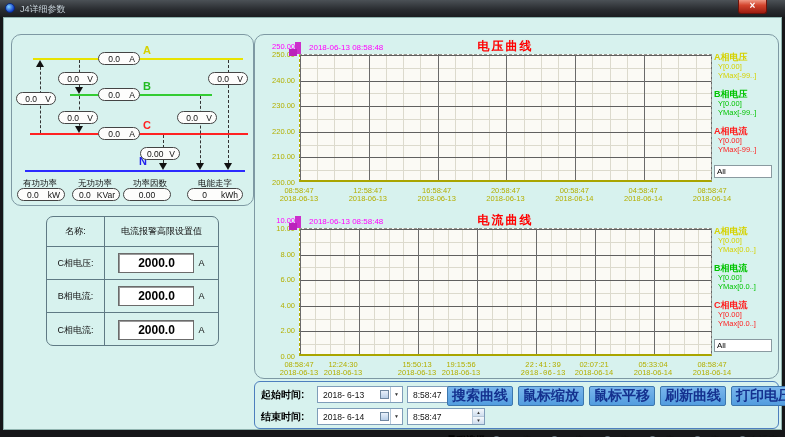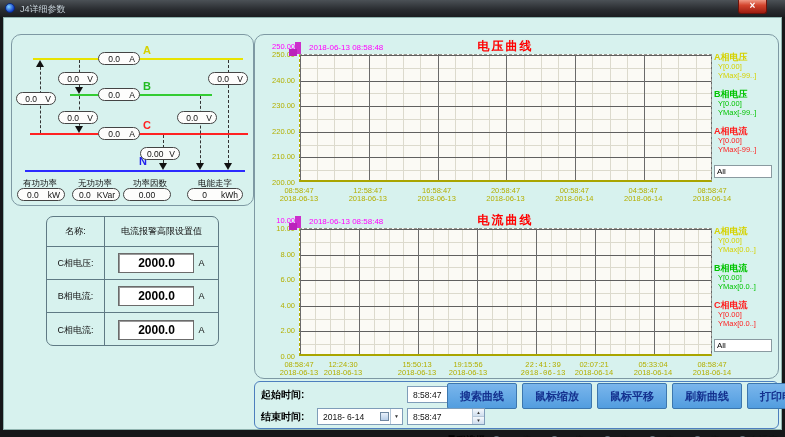--- a/index.html
+++ b/index.html
@@ -113,23 +113,23 @@
   .ftime { left:152px; width:78px; }
   .dtval { flex:1; padding-left:5px; white-space:nowrap; }
   .cal-icon { width:9px; height:9px; border:1px solid #6f87a0; background:linear-gradient(#e8f0fa,#b9cfe8); margin-right:1px; }
   .dd { width:12px; text-align:center; font-size:5px; color:#333; border-left:1px solid #b5c7d8; line-height:15px; }
   .spin { width:12px; height:15px; display:flex; flex-direction:column; border-left:1px solid #b5c7d8; }
   .spin span { flex:1; font-size:4.5px; line-height:7px; text-align:center; color:#333;
     background:linear-gradient(#f4f8fc,#cfdeee); border-bottom:1px solid #b5c7d8; }
   .spin span:last-child { border-bottom:none; }
   .btn-row { position:absolute; left:192px; top:2px; width:331px; height:20px;
     display:flex; gap:5px; align-items:center; }
-  .cbtn { flex:0 0 auto; height:26px; padding:0 12px; background:linear-gradient(#7ab6ec,#529ddf);
+  .cbtn { flex:0 0 auto; height:20px; padding:0 4px; background:linear-gradient(#7ab6ec,#529ddf);
     border:1px solid #3c77ae; border-radius:2px; font-family:inherit;
-    font-size:11px; font-weight:bold; color:#14318f; white-space:nowrap; }
+    font-size:14px; font-weight:bold; color:#14318f; white-space:nowrap; }
   .range-row { position:absolute; left:192px; top:24px; width:331px; height:20px;
     display:flex; align-items:center; }
   .range-label { font-size:9.5px; font-weight:bold; color:#000; white-space:nowrap; margin-right:4px; }
   .ropts { flex:1; display:flex; justify-content:space-between; align-items:center; }
   .ropt { display:flex; align-items:center; gap:2px; font-size:9.5px; color:#111; white-space:nowrap; }
   .rdot { width:9px; height:9px; border-radius:50%; border:1px solid #5a6a74; background:#fff; position:relative; }
   .ropt.on .rdot::after { content:""; position:absolute; left:2px; top:2px; width:4px; height:4px;
     border-radius:50%; background:#111; }
 </style>
 </head>
@@ -330,21 +330,21 @@
             <div>2018-06-13</div>
           </div>
           <div class="x-tick" style="left: 88px; top: 326px;">
             <div>12:24:30</div>
             <div>2018-06-13</div>
           </div>
           <div class="x-tick" style="left: 162px; top: 326px;">
             <div>15:50:13</div>
             <div>2018-06-13</div>
           </div>
-          <div class="x-tick" style="left: 213px; top: 326px;">
+          <div class="x-tick" style="left: 206px; top: 326px;">
             <div>19:15:56</div>
             <div>2018-06-13</div>
           </div>
           <div class="x-tick" style="left: 288px; top: 326px; font-family: Liberation Mono, monospace;">
             <div>22:41:39</div>
             <div>2018-06-13</div>
           </div>
           <div class="x-tick" style="left: 339px; top: 326px;">
             <div>02:07:21</div>
             <div>2018-06-14</div>
@@ -374,20 +374,25 @@
           </div>
           <div class="legend-all" style="top: 304px;">All</div>
           <div class="mk1" style="top: 181px;"></div>
           <div class="mk2" style="top: 188px;"></div>
         </div>
     </div>
 
     <div class="controls">
       <div class="crow crow1">
         <div class="clabel">起始时间:</div>
+        <div class="dtfield fdate">
+          <span class="dtval">2018- 6-13</span>
+          <span class="cal-icon"></span>
+          <span class="dd">▼</span>
+        </div>
         <div class="dtfield ftime">
           <span class="dtval">8:58:47</span>
           <span class="spin">
               <span>▲</span>
               <span>▼</span>
             </span>
         </div>
         <div class="btn-row">
             <button class="cbtn">搜索曲线</button>
             <button class="cbtn">鼠标缩放</button>

